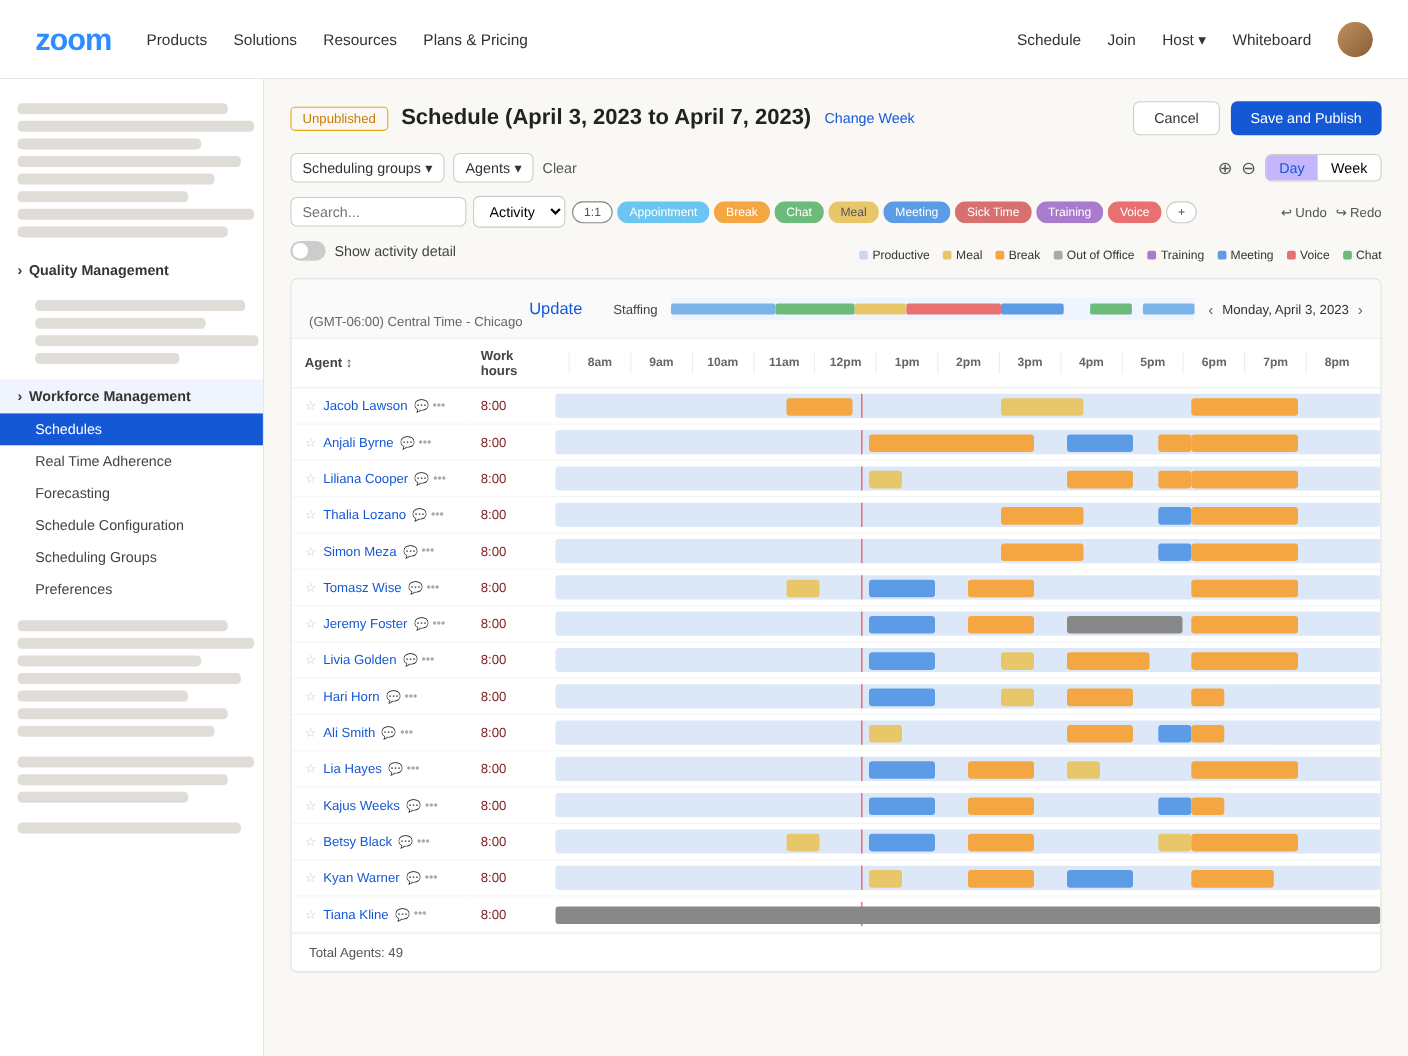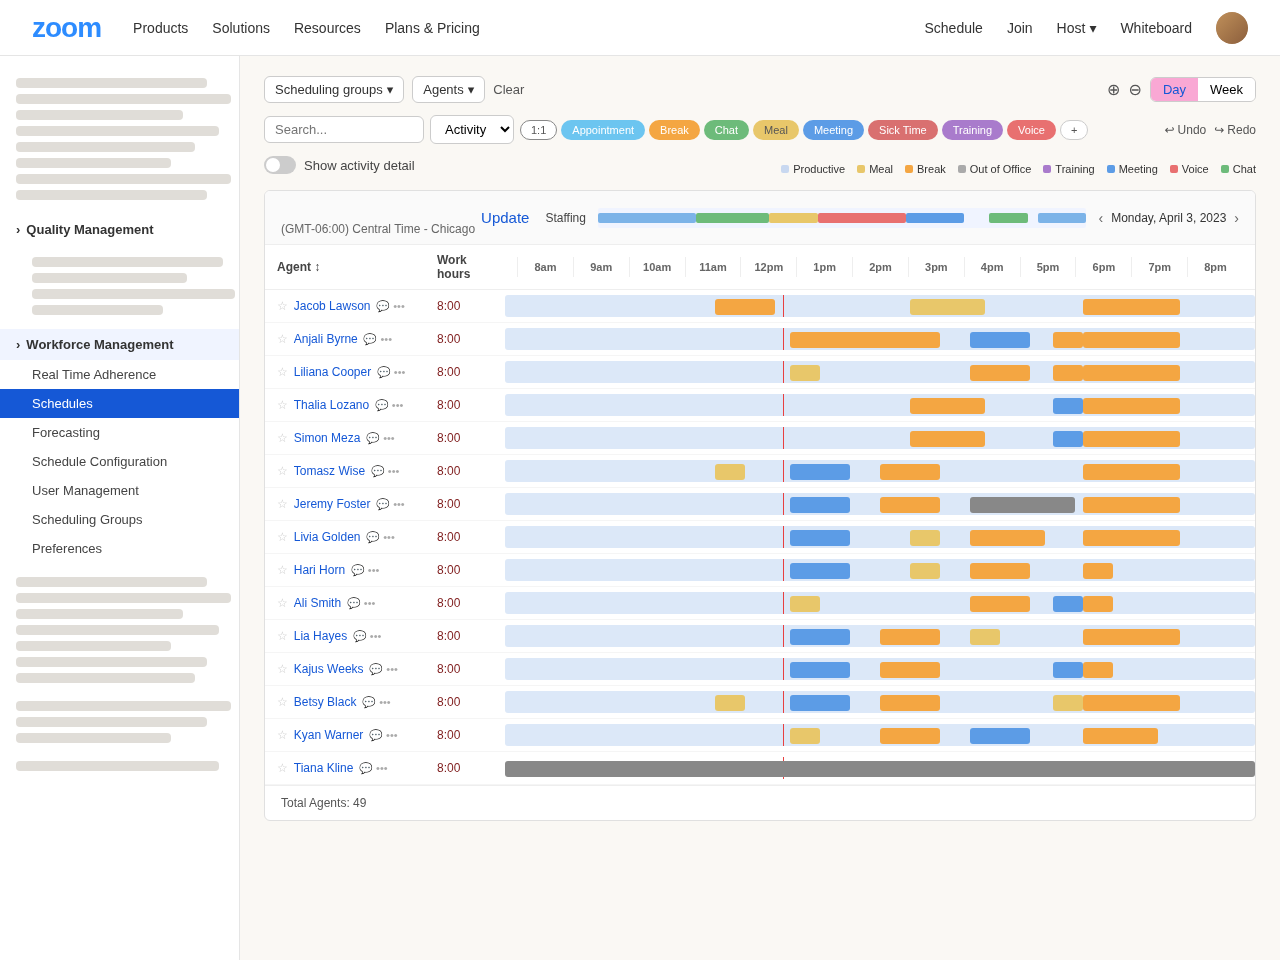--- a/index.html
+++ b/index.html
@@ -9,21 +9,21 @@
       font-size: 13px;
       color: #333;
       min-height: 960px;
     }
     
     .top-nav {
       background: #fff;
       display: flex;
       align-items: center;
       padding: 0 32px;
-      height: 56px;
+      height: 72px;
       border-bottom: 1px solid #e5e5e5;
       gap: 32px;
     }
     .logo {
       color: #1a73e8;
       font-size: 28px;
       font-weight: 900;
       letter-spacing: -1px;
       color: #1558d6;
       flex-shrink: 0;
@@ -219,21 +219,21 @@
       overflow: hidden;
     }
     .view-btn {
       padding: 4px 12px;
       font-size: 13px;
       cursor: pointer;
       background: #fff;
       border: none;
     }
     .view-btn.active {
-      background: #f9a8d4;
+      background: #c4b5fd;
       color: #1558d6;
       font-weight: 500;
     }
 
     
     .activity-row {
       display: flex;
       align-items: center;
       gap: 6px;
       margin-bottom: 12px;
@@ -367,21 +367,21 @@
     .update-link {
       color: #1558d6;
       font-size: 15px;
       cursor: pointer;
       margin-left: 6px;
     }
     .staffing-label {
       font-size: 12px;
       font-weight: 500;
       color: #444;
-      margin-left: 16px;
+      margin-left: 28px;
     }
     .date-nav {
       margin-left: auto;
       display: flex;
       align-items: center;
       gap: 8px;
       font-size: 12px;
       font-weight: 500;
     }
     .date-nav-btn {
@@ -520,45 +520,53 @@
     <div style="height: 6px;"></div>
     <div class="sidebar-placeholder" style="width: 80%; margin-left: 32px;"></div>
     <div class="sidebar-placeholder" style="width: 65%; margin-left: 32px;"></div>
     <div class="sidebar-placeholder" style="width: 85%; margin-left: 32px;"></div>
     <div class="sidebar-placeholder" style="width: 55%; margin-left: 32px;"></div>
     <div style="height: 8px;"></div>
     <div class="sidebar-section-header sidebar-active-section">
       <span>›</span>
       <span style="font-weight:600;">Workforce Management</span>
     </div>
+    <div class="sidebar-child active">Schedules</div>
     <div class="sidebar-child">Real Time Adherence</div>
-    <div class="sidebar-child active">Schedules</div>
     <div class="sidebar-child">Forecasting</div>
     <div class="sidebar-child">Schedule Configuration</div>
-    <div class="sidebar-child">User Management</div>
     <div class="sidebar-child">Scheduling Groups</div>
     <div class="sidebar-child">Preferences</div>
     <div style="height: 8px;"></div>
     <div class="sidebar-placeholder" style="width: 80%;"></div>
     <div class="sidebar-placeholder" style="width: 90%;"></div>
     <div class="sidebar-placeholder" style="width: 70%;"></div>
     <div class="sidebar-placeholder" style="width: 85%;"></div>
     <div class="sidebar-placeholder" style="width: 65%;"></div>
     <div class="sidebar-placeholder" style="width: 80%;"></div>
     <div class="sidebar-placeholder" style="width: 75%;"></div>
     <div style="height: 6px;"></div>
     <div class="sidebar-placeholder" style="width: 90%;"></div>
     <div class="sidebar-placeholder" style="width: 80%;"></div>
     <div class="sidebar-placeholder" style="width: 65%;"></div>
     <div style="height: 6px;"></div>
     <div class="sidebar-placeholder" style="width: 85%;"></div>
   </aside>
 
   <main class="content">
 
+    <div class="schedule-header">
+      <span class="unpublished-badge">Unpublished</span>
+      <span class="schedule-title">Schedule (April 3, 2023 to April 7, 2023)</span>
+      <span class="change-week-btn">Change Week</span>
+      <div class="header-actions">
+        <button class="cancel-btn">Cancel</button>
+        <button class="save-publish-btn">Save and Publish</button>
+      </div>
+    </div>
 
     <div class="filter-row">
       <div class="filter-select">
         <span>Scheduling groups</span>
         <span>▾</span>
       </div>
       <div class="filter-select">
         <span>Agents</span>
         <span>▾</span>
       </div>

